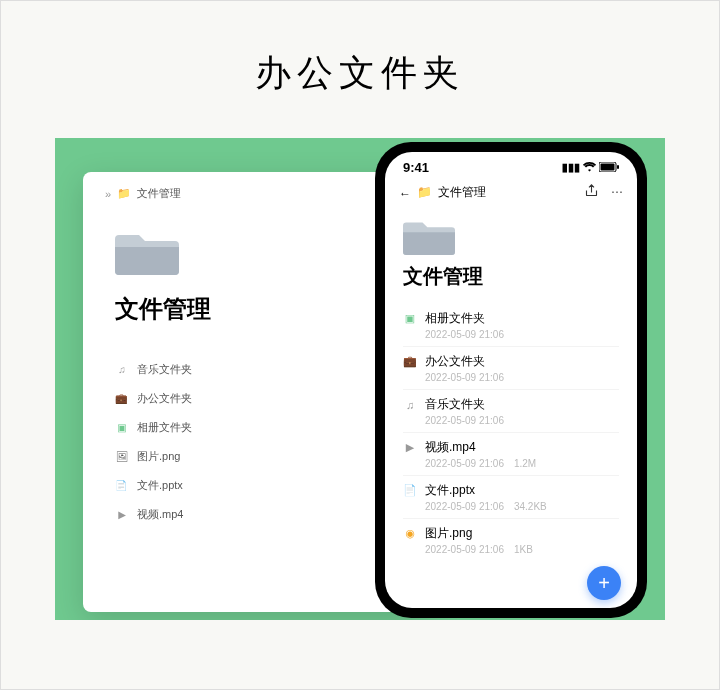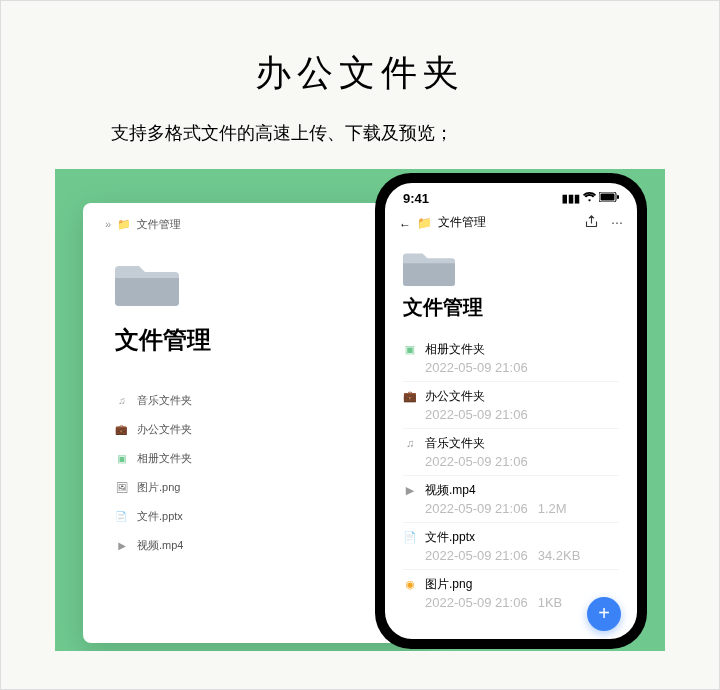--- a/index.html
+++ b/index.html
@@ -102,36 +102,35 @@
 .p-folder svg { width:100%; height:100%; }
 .p-title {
   font-size: 20px; font-weight:700;
   margin: 4px 18px 14px;
 }
 .p-list { padding: 0 18px; }
 .p-row { padding:6px 0; border-top:1px solid #f3f3f3; }
 .p-row:first-child { border-top:none; }
 .p-row-top { display:flex; align-items:center; gap:8px; font-size:12px; }
 .p-row-top .ico { width:14px; height:14px; display:flex;align-items:center;justify-content:center; font-size:11px;}
-.p-meta { font-size:13px; color:#bbb; margin-left:22px; margin-top:2px; display:flex; gap:10px;text-align:center;}
+.p-meta { font-size:10px; color:#bbb; margin-left:22px; margin-top:2px; display:flex; gap:10px;text-align:center;}
 .fab {
   position:absolute; right:16px; bottom:8px;
   width:34px; height:34px; border-radius:50%;
   background:#3b82f6; color:#fff;
   display:flex;align-items:center;justify-content:center;
   font-size:20px; box-shadow:0 3px 8px rgba(59,130,246,.4);
 }
 .ico-note{color:#999}.ico-bag{color:#8b5a2b}.ico-img{color:#f5a623}.ico-doc{color:#555}.ico-vid{color:#999}.ico-green{color:#6fc98f}
 </style>
 </head>
 <body>
 
 <div class="hero-title">办公文件夹</div>
 <div class="hero-sub">
-  <div>支持多格式文件的高速上传、下载及预览；</div>
 </div>
 
 <div class="canvas">
 
   <div class="desktop">
     <div class="d-crumb">
       <span class="chev">»</span>
       <span>📁</span>
       <span>文件管理</span>
     </div>

